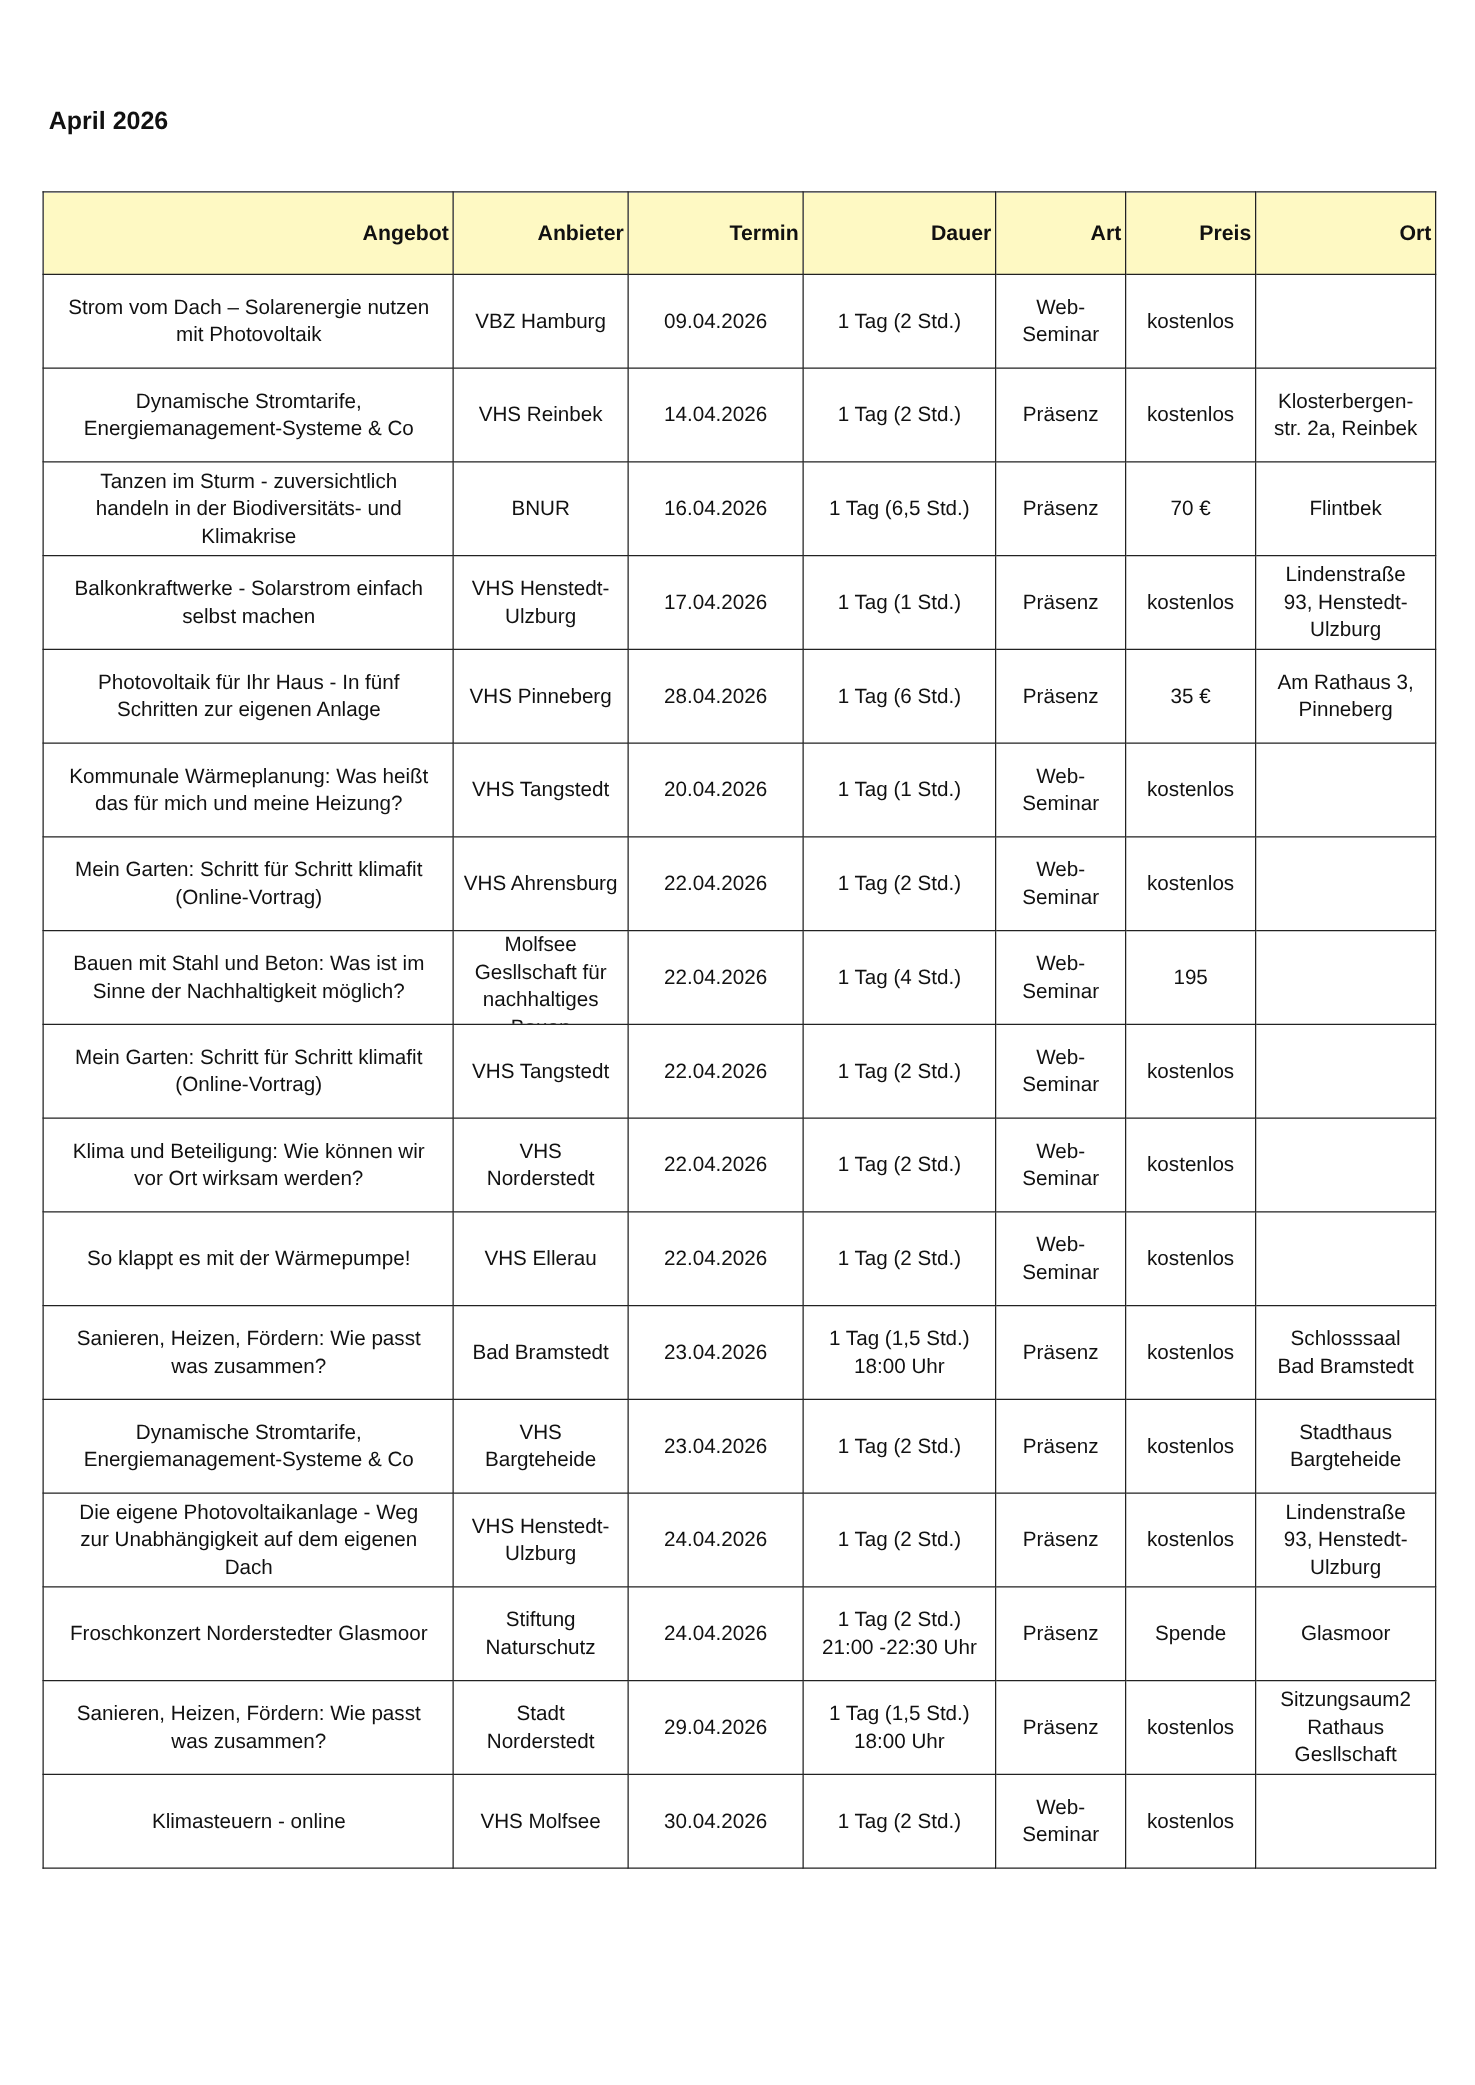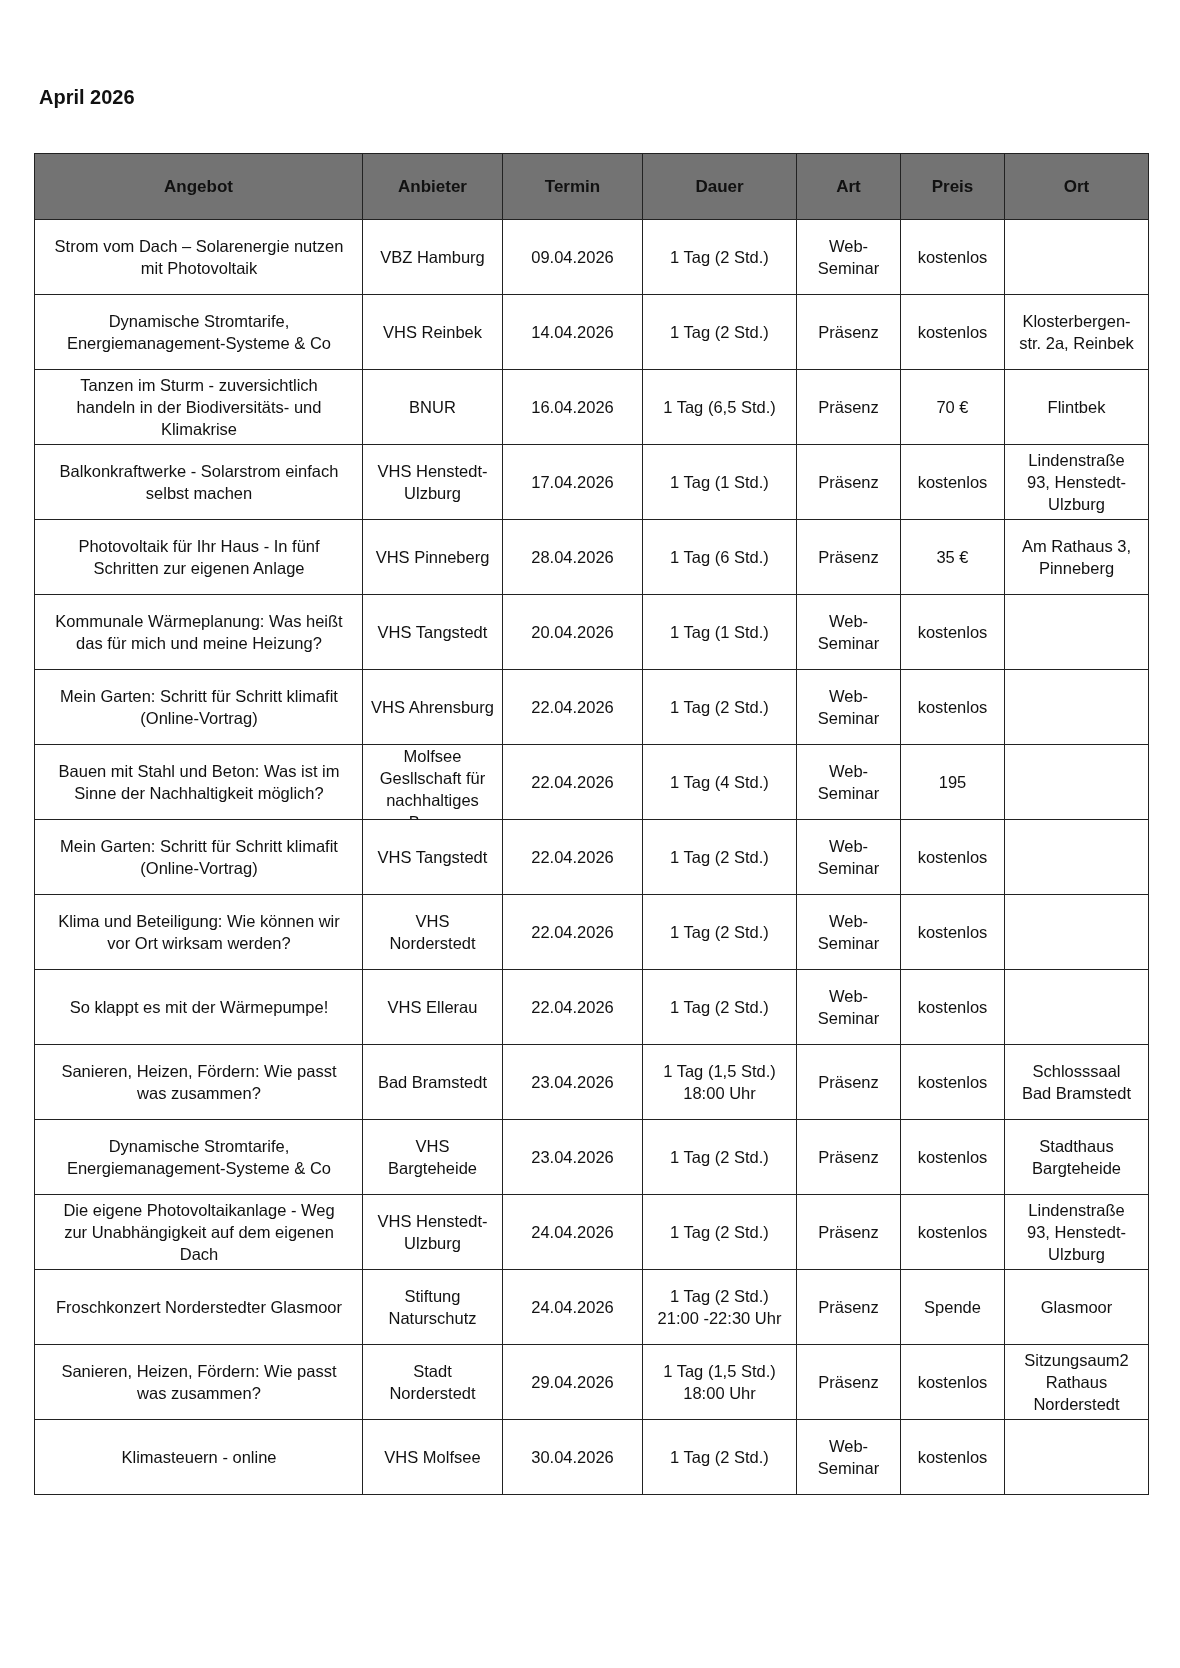--- a/index.html
+++ b/index.html
@@ -1,20 +1,20 @@
 <!DOCTYPE html>
 <html><head>
 <meta charset="utf-8">
 <style>
   html, body { margin: 0; padding: 0; background: #ffffff; }
   body { width: 1180px; height: 1668px; position: relative; font-family: "Liberation Sans", sans-serif; color: #111; }
   .title { position: absolute; left: 39px; top: 83px; font-weight: bold; font-size: 20px; line-height: 28px; }
   table.events { position: absolute; left: 34px; top: 153px; border-collapse: collapse; table-layout: fixed; width: 1114px; }
   table.events th, table.events td { border: 1.6px solid #222; font-size: 16.5px; line-height: 22px; padding: 0 3px; overflow: hidden; }
-  table.events th { background: #737373; font-weight: bold; height: 65px; text-align: center; font-size: 17px; }
+  table.events th { background: #fef9c3; font-weight: bold; height: 65px; text-align: right; font-size: 17px; }
   table.events td { height: 74px; text-align: center; vertical-align: middle; }
   table.events td.angebot { text-align: center; padding-left: 4px; }
   col.c1 { width: 328px; } col.c2 { width: 140px; } col.c3 { width: 140px; }
   col.c4 { width: 154px; } col.c5 { width: 104px; } col.c6 { width: 104px; } col.c7 { width: 144px; }
   .cell-text { white-space: pre-line; display: block; }
   .tight { max-height: 74px; overflow: hidden; }
 </style>
 </head>
 <body>
 
@@ -447,21 +447,21 @@
         </td>
         <td>
           <span class="cell-text">Präsenz</span>
         </td>
         <td>
           <span class="cell-text">kostenlos</span>
         </td>
         <td>
           <span class="cell-text">Sitzungsaum2
 Rathaus
-Norderstedt</span>
+Gesllschaft</span>
         </td>
       </tr>
       <tr>
         <td class="angebot">
           <span class="cell-text">Klimasteuern - online</span>
         </td>
         <td>
           <span class="cell-text tight">VHS Molfsee</span>
         </td>
         <td>

